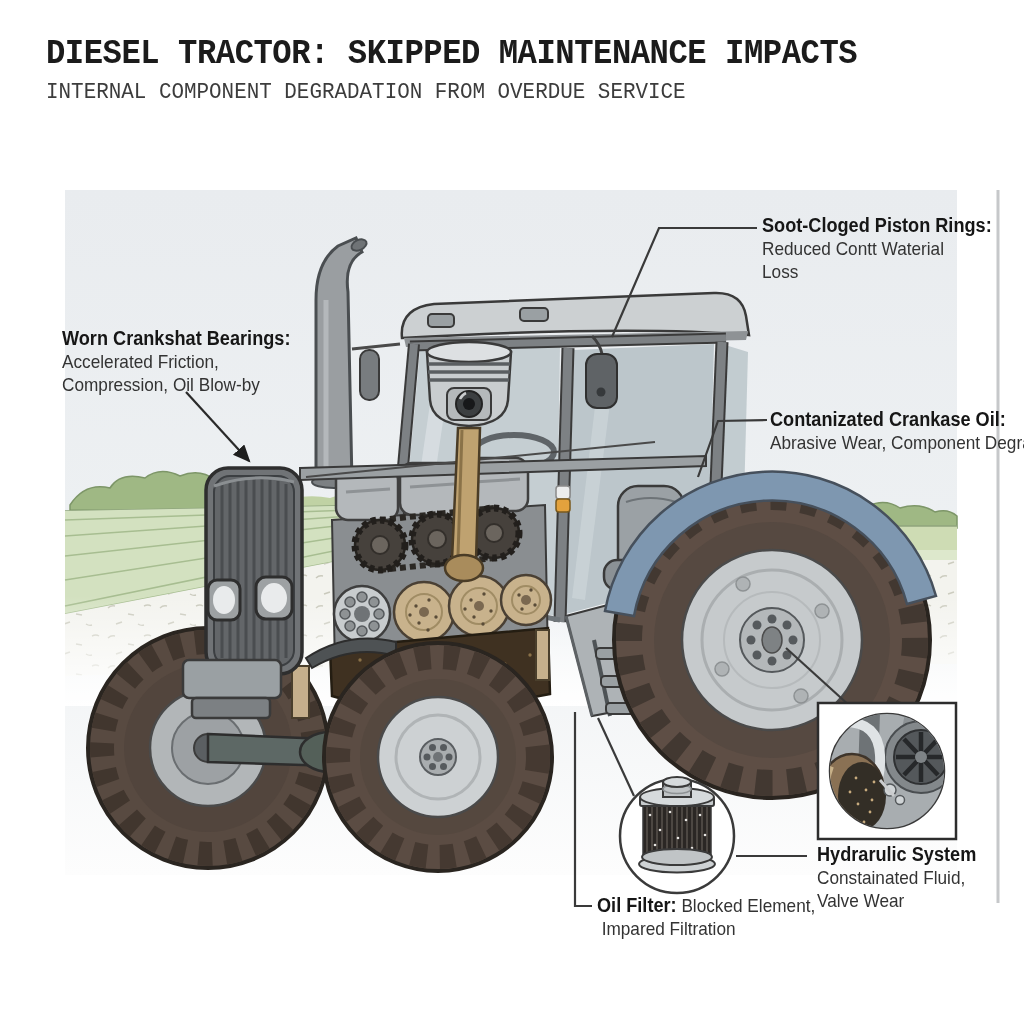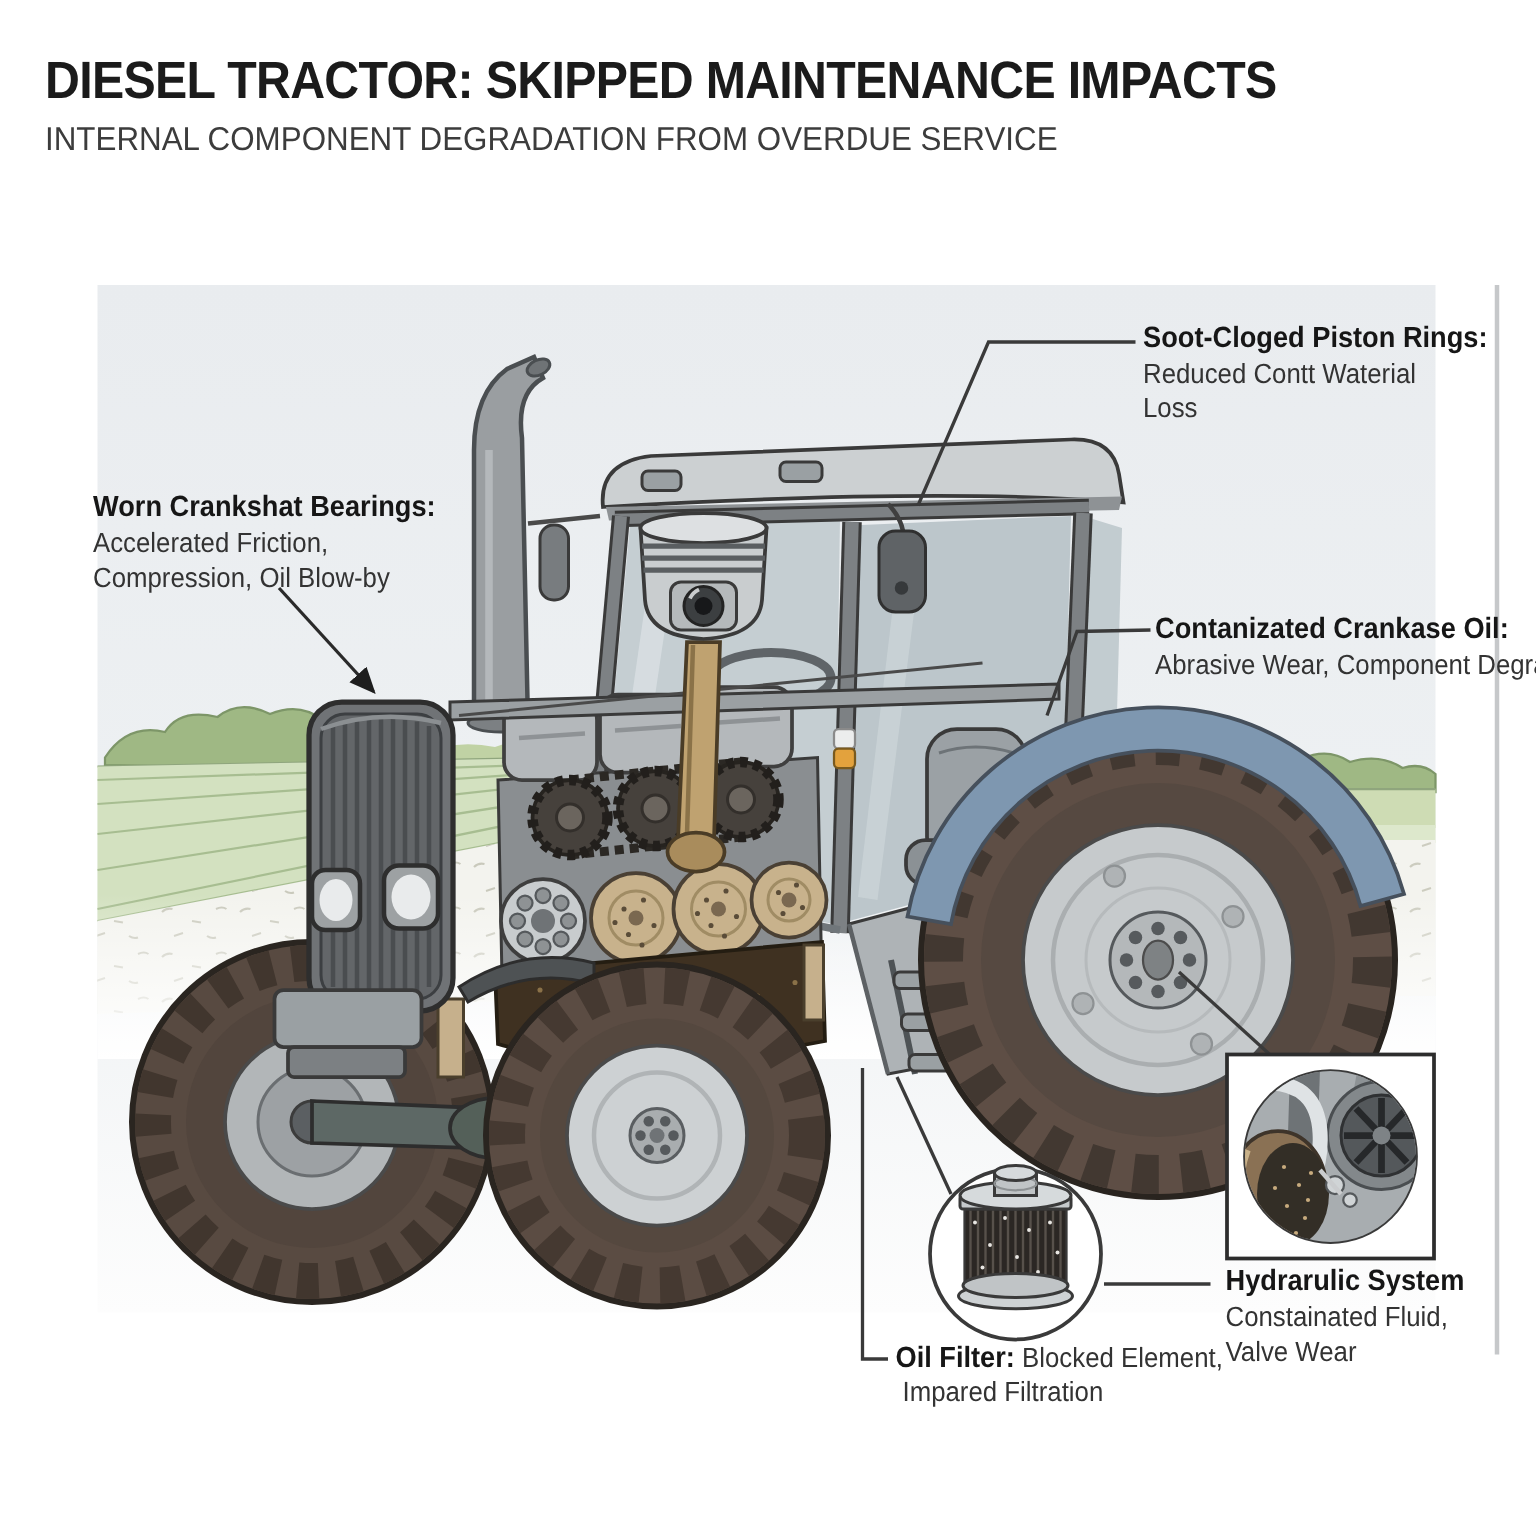--- a/index.html
+++ b/index.html
@@ -1,21 +1,21 @@
 <!DOCTYPE html>
 <html><head>
 <meta charset="utf-8">
 <style>
   html,body{margin:0;padding:0;}
   #page{
     position:relative;width:1024px;height:1024px;background:#ffffff;
     overflow:hidden;font-family:"Liberation Sans",sans-serif;
   }
   #scene-svg{position:absolute;left:0;top:0;}
-  .hdr{position:absolute;left:30px;top:34px;color:#1d1d1d;}
+  .hdr{position:absolute;left:46px;top:34px;color:#1d1d1d;font-family:Liberation Mono, monospace;}
   .hdr h1{
     margin:0;font-size:35px;font-weight:700;letter-spacing:-0.5px;color:#1b1b1b;
     transform:scaleX(0.92);transform-origin:left top;white-space:nowrap;
   }
   .hdr h2{
     margin:6px 0 0 0;font-size:22px;font-weight:400;color:#3c3c3c;letter-spacing:0;
     transform:scaleX(0.95);transform-origin:left top;white-space:nowrap;
   }
   .lbl{
     position:absolute;color:#333;font-size:18.5px;line-height:1.24;

